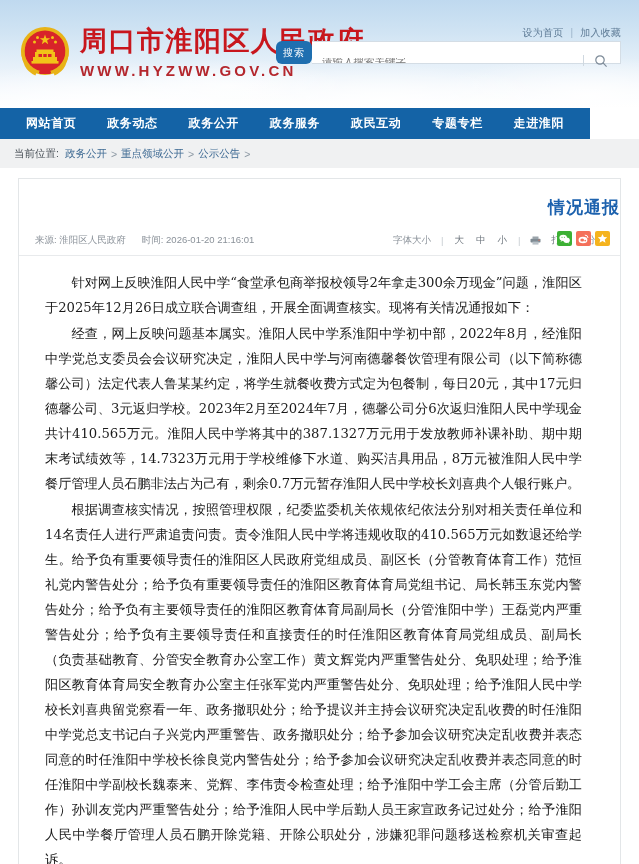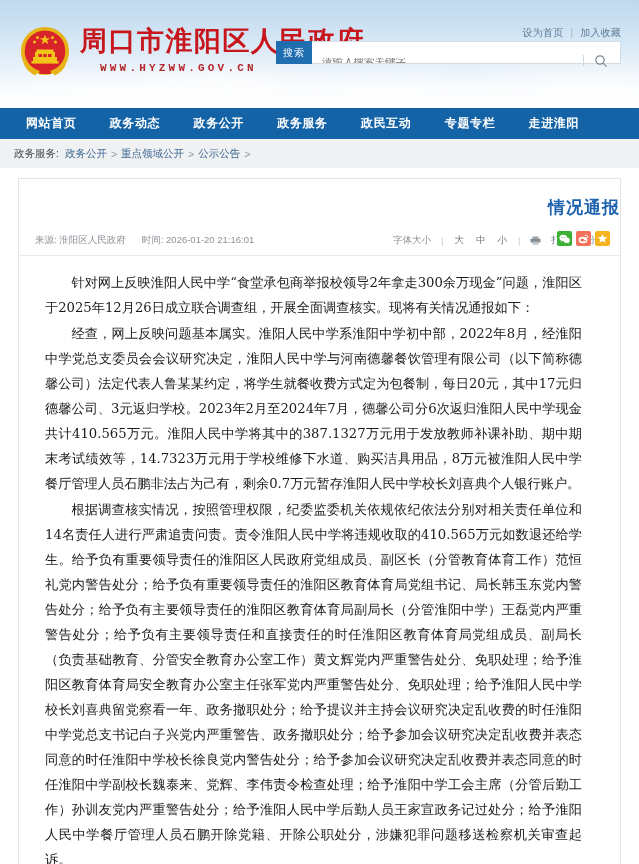--- a/index.html
+++ b/index.html
@@ -47,27 +47,26 @@
   .site-title {
     font-family: "DejaVu Sans", "Liberation Sans", sans-serif;
     font-size: 27px;
     font-weight: bold;
     color: #c8161d;
     letter-spacing: 1.5px;
     line-height: 34px;
     white-space: nowrap;
   }
   .site-url {
-    font-family: Liberation Mono, monospace;
-    font-size: 11px;
+    font-family: Liberation Sans, sans-serif;
+    font-size: 15px;
     font-weight: bold;
     color: #b4272d;
     letter-spacing: 3.2px;
     margin-top: 4px;
-    margin-left: 20px;
   }
 
   
   .search-wrap {
     position: absolute;
     left: 276px; top: 41px;
     display: flex;
     height: 23px;
     width: 345px;
   }
@@ -75,20 +74,21 @@
     width: 36px;
     background: #1f6fb0;
     color: #fff;
     font-size: 10px;
     display: flex;
     align-items: center;
     justify-content: center;
     letter-spacing: 1px;
     cursor: pointer;
     flex: none;
+    border-radius: 6px;
   }
   .search-field {
     flex: 1;
     display: flex;
     align-items: center;
     background: #fff;
     border: 1px solid #d4dde5;
     border-left: none;
     padding: 16px 6px 0 8px;
   }
@@ -104,26 +104,26 @@
   }
   .search-divider {
     width: 1px; height: 11px;
     background: #cfd8e0;
     margin: 0 10px 0 2px;
   }
   .search-icon { width: 14px; height: 14px; cursor: pointer; flex: none; margin-right: 6px;}
 
   
   .nav {
-    width: 639px;
+    width: 590px;
     height: 31px;
     background: #1463a6;
     display: flex;
     align-items: center;
-    justify-content: flex-start;
+    justify-content: center;
   }
   .nav-inner { display: flex; width: 605px; justify-content: space-between; padding: 0 26px;}
   .nav-item {
     color: #ffffff;
     font-size: 12px;
     font-weight: bold;
     letter-spacing: .6px;
     cursor: pointer;
     white-space: nowrap;
     line-height: 31px;
@@ -270,21 +270,21 @@
     <span class="nav-item">政务动态</span>
     <span class="nav-item">政务公开</span>
     <span class="nav-item">政务服务</span>
     <span class="nav-item">政民互动</span>
     <span class="nav-item">专题专栏</span>
     <span class="nav-item">走进淮阳</span>
   </div>
 </div>
 
 <div class="breadcrumb">
-  <span class="bc-label">政务服务:</span>
+  <span class="bc-label">当前位置:</span>
   <a>政务公开</a>
   <span class="arrow">&gt;</span>
   <a>重点领域公开</a>
   <span class="arrow">&gt;</span>
   <a>公示公告</a>
   <span class="arrow">&gt;</span>
 </div>
 
 <div class="card">
 

